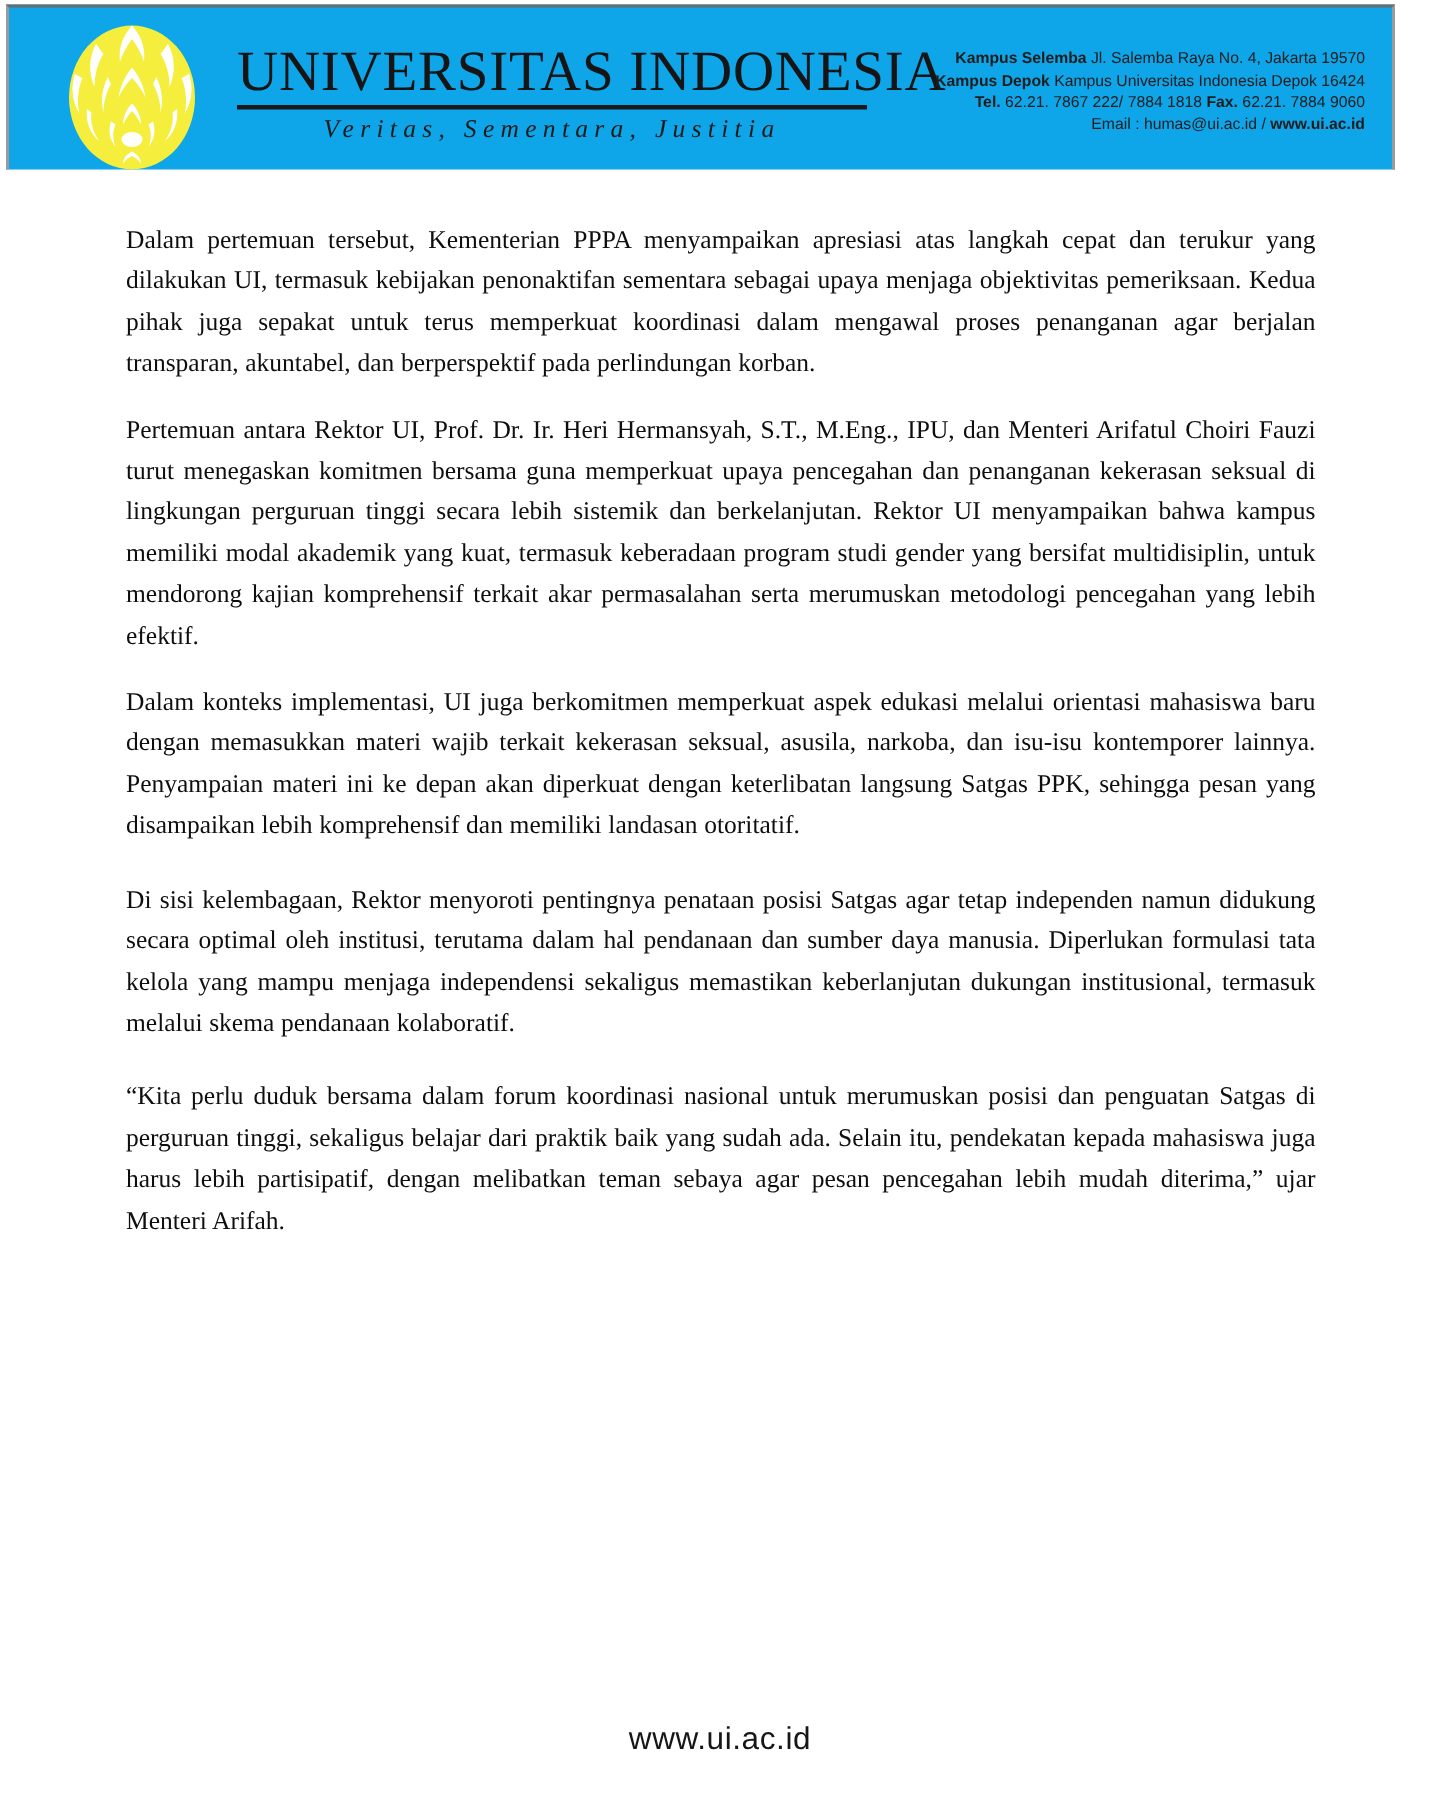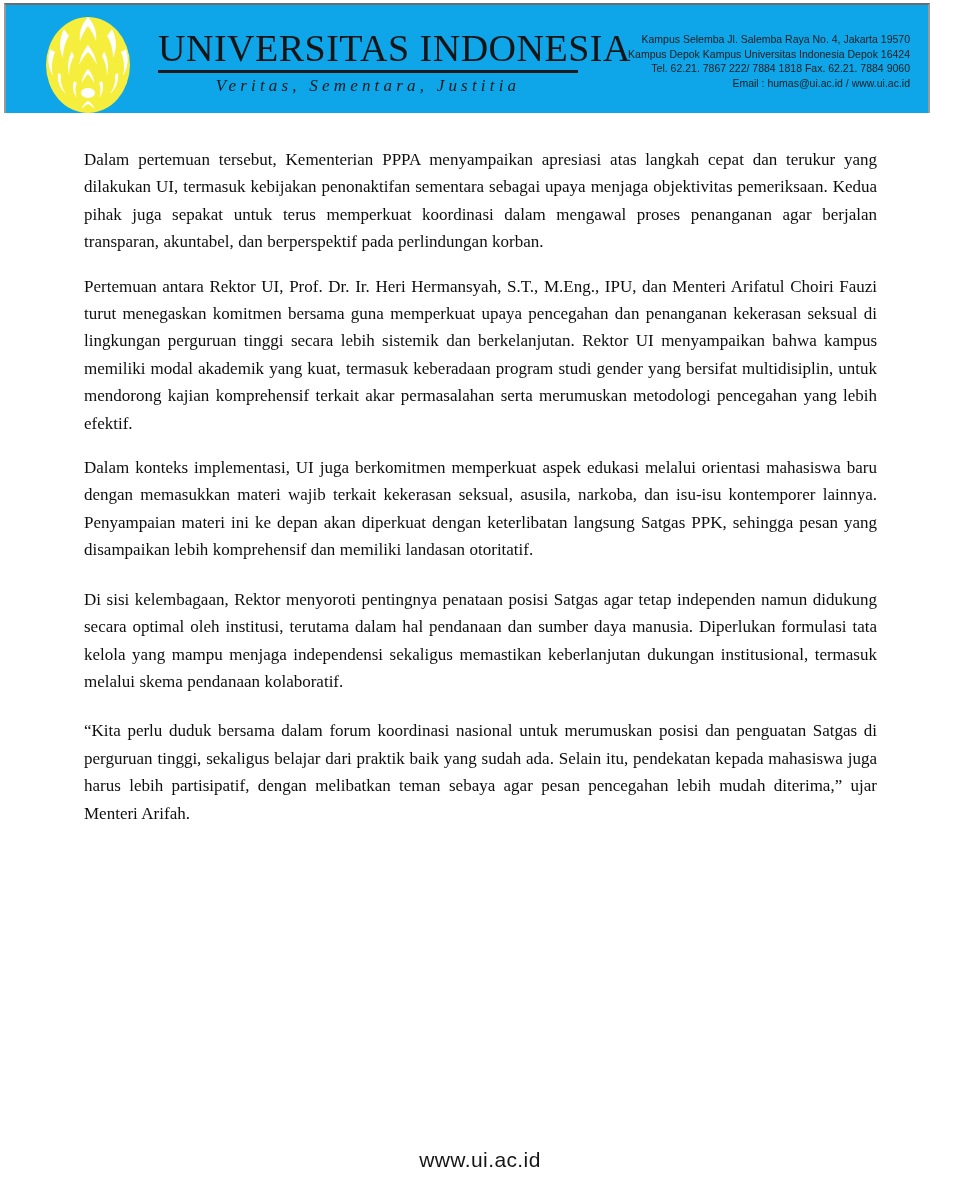--- a/index.html
+++ b/index.html
@@ -83,21 +83,21 @@
     position: absolute;
     right: 18px;
     top: 27px;
     text-align: right;
     font-family: "Liberation Sans", "DejaVu Sans", sans-serif;
     font-size: 10.5px;
     line-height: 14.6px;
     color: #1d1d1d;
     white-space: nowrap;
   }
-  .contact b { font-weight: normal; }
+  .contact b { font-weight: bold; }
 
   
   .page-body {
     position: absolute;
     left: 84px;
     top: 146px;
     width: 793px;
   }
   .para {
     font-size: 17px;

